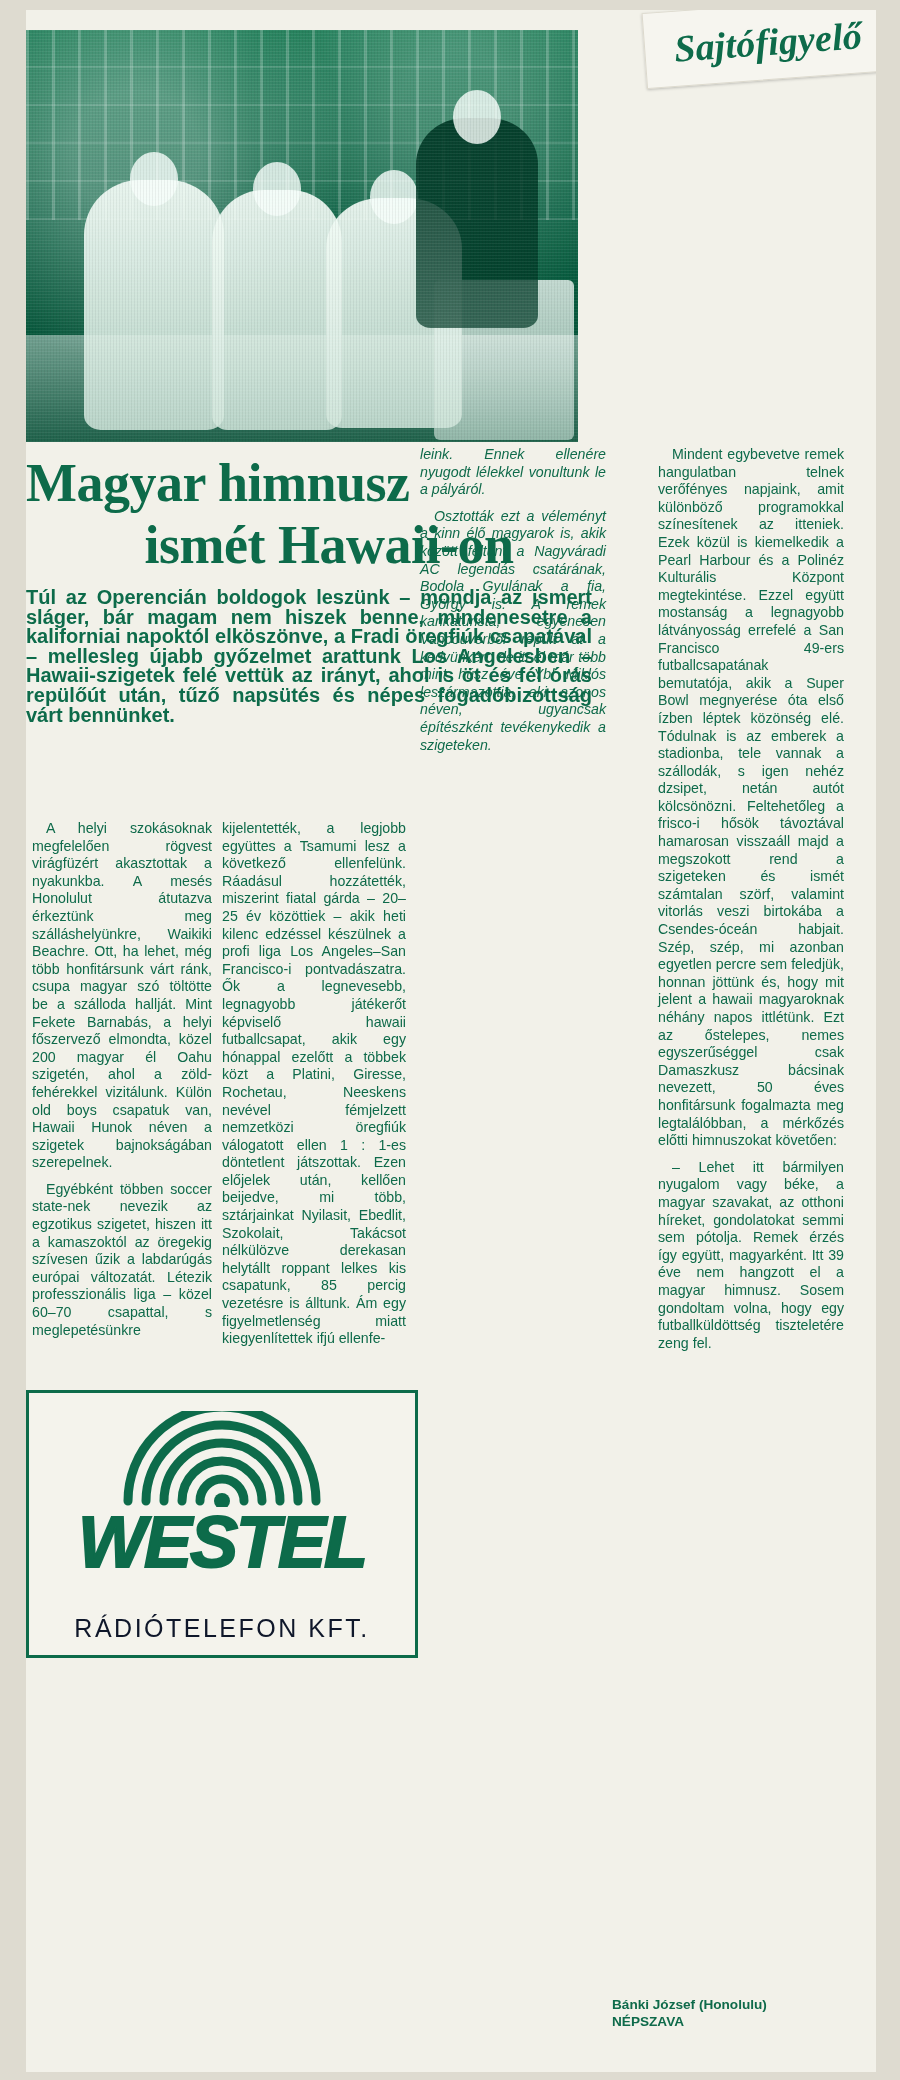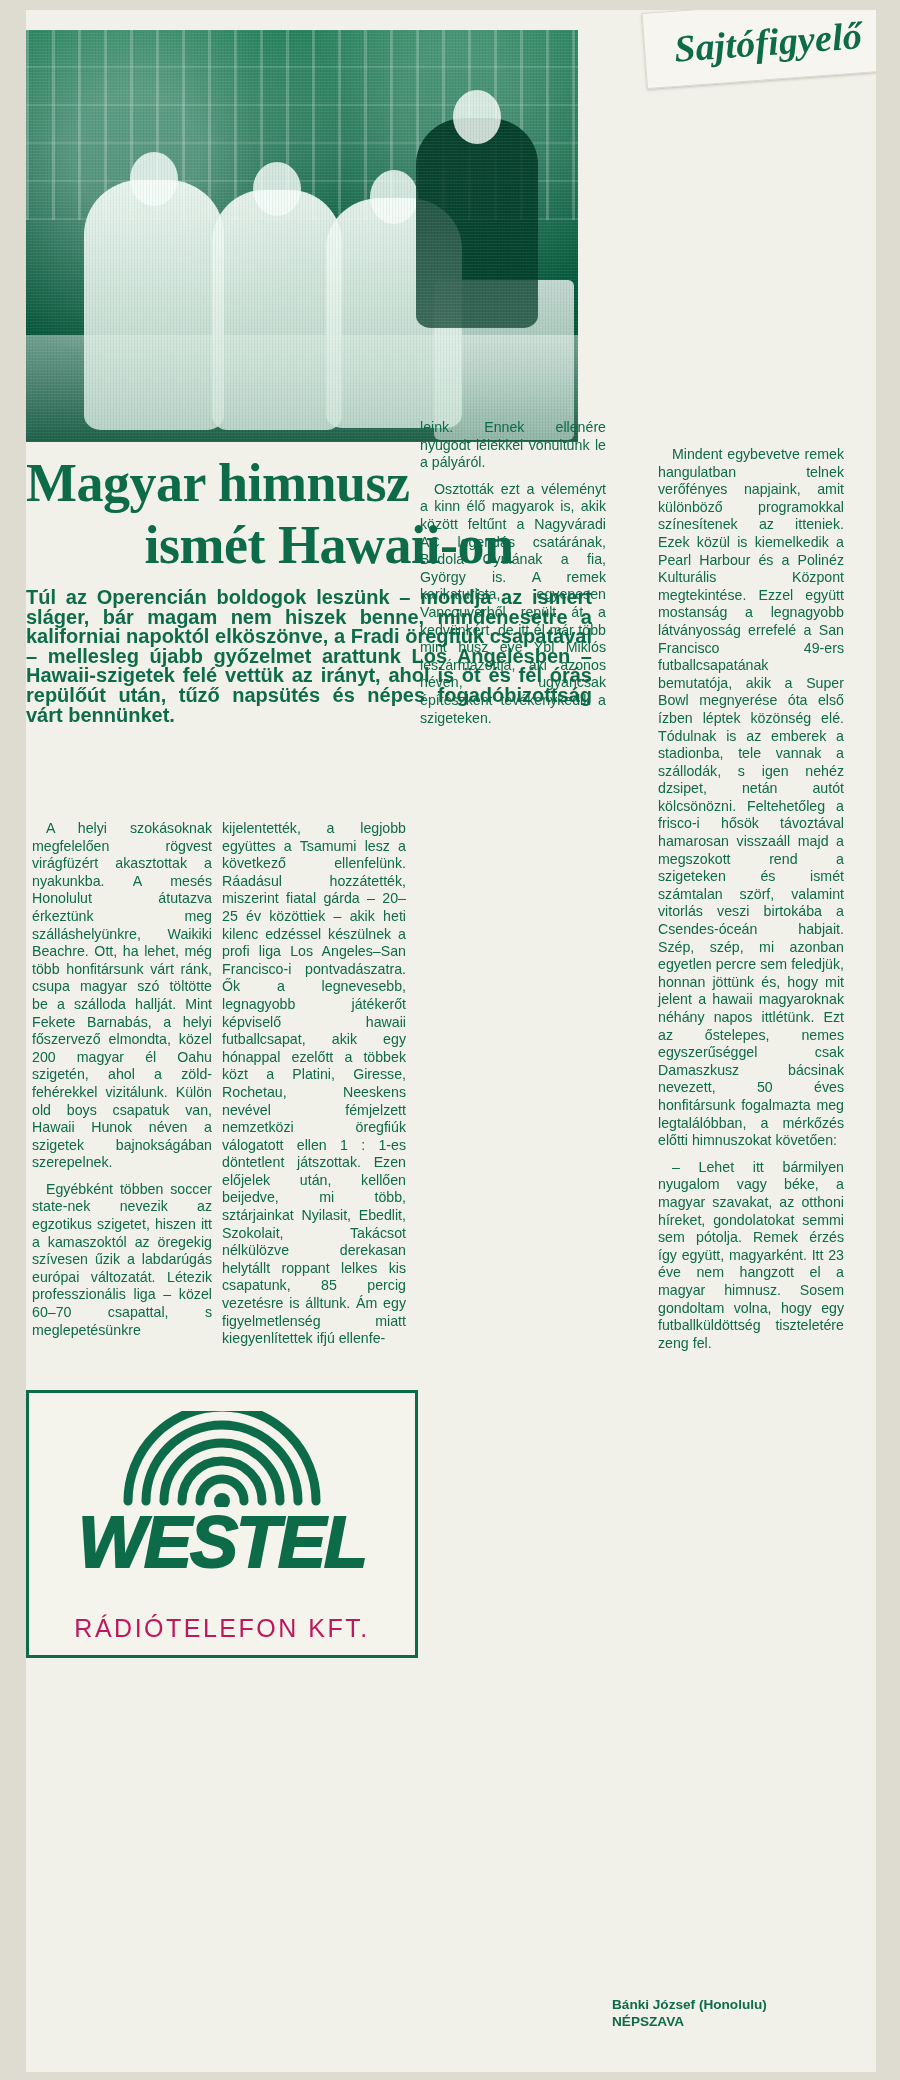--- a/index.html
+++ b/index.html
@@ -169,21 +169,21 @@
     font-size: 14.2px;
     line-height: 17.6px;
     color: #0e6a4a;
     text-align: justify;
   }
   .col p { margin: 0 0 0 0; text-indent: 14px; }
   .col p.first { text-indent: 14px; }
   .col p + p { margin-top: 9px; }
   .col1 { left: 32px;  top: 820px; width: 180px; }
   .col2 { left: 222px; top: 820px; width: 184px; }
-  .col3 { left: 420px; top: 419px; width: 186px; }
+  .col3 { left: 420px; top: 446px; width: 186px; font-style: italic; }
   .col4 { left: 626px; top: 446px; width: 186px; margin-left: 32px; }
   .signature {
     position: absolute;
     right: 88px;
     top: 1996px;
     width: 200px;
     text-align: left;
     font-family: "Liberation Sans", sans-serif;
     font-size: 13.6px;
     line-height: 17px;
@@ -223,21 +223,21 @@
     -webkit-text-stroke: 2px #0d6b4a;
   }
   .ad .sub {
     position: absolute;
     left: 0; right: 0;
     bottom: 12px;
     text-align: center;
     font-family: "Liberation Sans", sans-serif;
     font-size: 25px;
     letter-spacing: 2.5px;
-    color: #be185d;
+    color: #0f172a;
   }
   .torn-top, .torn-bottom, .torn-left, .torn-right {
     position: absolute;
     background: #dedbd0;
     pointer-events: none;
   }
   .torn-top { left:0; top:0; width:900px; height:10px; }
   .torn-bottom { left:0; bottom:0; width:900px; height:8px; }
   .torn-left { left:0; top:0; width:26px; height:2080px; }
   .torn-right { right:0; top:0; width:24px; height:2080px; }
@@ -290,21 +290,21 @@
     <p style="text-indent:0">kijelentették, a legjobb együttes a Tsamumi lesz a következő ellenfelünk. Ráadásul hozzátették, miszerint fiatal gárda – 20–25 év közöttiek – akik heti kilenc edzéssel készülnek a profi liga Los Angeles–San Francisco-i pontvadászatra. Ők a legnevesebb, legnagyobb játékerőt képviselő hawaii futballcsapat, akik egy hónappal ezelőtt a többek közt a Platini, Giresse, Rochetau, Neeskens nevével fémjelzett nemzetközi öregfiúk válogatott ellen 1 : 1-es döntetlent játszottak. Ezen előjelek után, kellően beijedve, mi több, sztárjainkat Nyilasit, Ebedlit, Szokolait, Takácsot nélkülözve derekasan helytállt roppant lelkes kis csapatunk, 85 percig vezetésre is álltunk. Ám egy figyelmetlenség miatt kiegyenlítettek ifjú ellenfe-</p>
   </div>
 
   <div class="col col3">
     <p style="text-indent:0">leink. Ennek ellenére nyugodt lélekkel vonultunk le a pályáról.</p>
     <p>Osztották ezt a véleményt a kinn élő magyarok is, akik között feltűnt a Nagyváradi AC legendás csatárának, Bodola Gyulának a fia, György is. A remek karikaturista, egyenesen Vancouverből repült át a kedvünkért. de itt él már több mint húsz éve Ybl Miklós leszármazottja, aki azonos néven, ugyancsak építészként tevékenykedik a szigeteken.</p>
   </div>
 
   <div class="col col4">
     <p>Mindent egybevetve remek hangulatban telnek verőfényes napjaink, amit különböző programokkal színesítenek az itteniek. Ezek közül is kiemelkedik a Pearl Harbour és a Polinéz Kulturális Központ megtekintése. Ezzel együtt mostanság a legnagyobb látványosság errefelé a San Francisco 49-ers futballcsapatának bemutatója, akik a Super Bowl megnyerése óta első ízben léptek közönség elé. Tódulnak is az emberek a stadionba, tele vannak a szállodák, s igen nehéz dzsipet, netán autót kölcsönözni. Feltehetőleg a frisco-i hősök távoztával hamarosan visszaáll majd a megszokott rend a szigeteken és ismét számtalan szörf, valamint vitorlás veszi birtokába a Csendes-óceán habjait. Szép, szép, mi azonban egyetlen percre sem feledjük, honnan jöttünk és, hogy mit jelent a hawaii magyaroknak néhány napos ittlétünk. Ezt az őstelepes, nemes egyszerűséggel csak Damaszkusz bácsinak nevezett, 50 éves honfitársunk fogalmazta meg legtalálóbban, a mérkőzés előtti himnuszokat követően:</p>
-    <p>– Lehet itt bármilyen nyugalom vagy béke, a magyar szavakat, az otthoni híreket, gondolatokat semmi sem pótolja. Remek érzés így együtt, magyarként. Itt 23 éve nem hangzott el a magyar himnusz. Sosem gondoltam volna, hogy egy futballküldöttség tiszteletére zeng fel.</p>
+    <p>– Lehet itt bármilyen nyugalom vagy béke, a magyar szavakat, az otthoni híreket, gondolatokat semmi sem pótolja. Remek érzés így együtt, magyarként. Itt 39 éve nem hangzott el a magyar himnusz. Sosem gondoltam volna, hogy egy futballküldöttség tiszteletére zeng fel.</p>
   </div>
 
   <div class="signature">
     <div>Bánki József (Honolulu)</div>
     <div>NÉPSZAVA</div>
   </div>
 
   <div class="ad">
     <div class="waves">
       <svg viewBox="0 0 220 96" width="220" height="96" aria-hidden="true">

